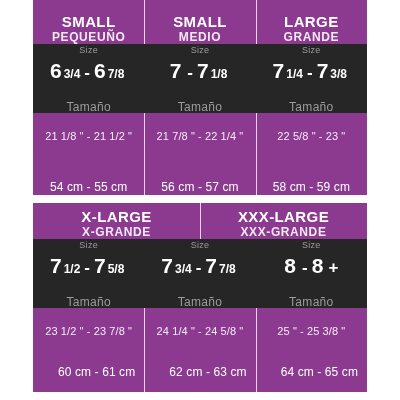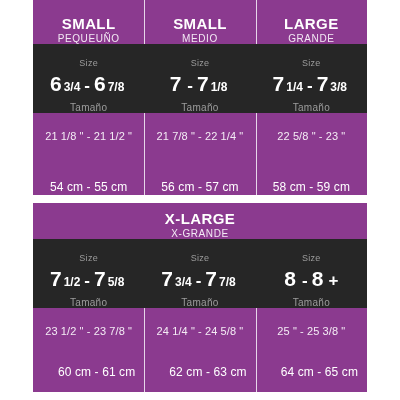--- a/index.html
+++ b/index.html
@@ -81,40 +81,40 @@
     color: #ffffff;
     font-size: 15px;
     font-weight: bold;
     letter-spacing: 0.4px;
     line-height: 1.05;
     margin-bottom: 2px;
   }
 
   .size-name-es {
     color: #f3e9f4;
-    font-size: 10px;
-    font-weight: normal;
+    font-size: 12px;
+    font-weight: bold;
     letter-spacing: 0.6px;
     line-height: 1.05;
   }
 
   .label-size {
     color: #9c9c9c;
     font-size: 9px;
     letter-spacing: 0.3px;
     line-height: 1;
     margin-bottom: 5px;
   }
 
   .label-tamano {
     color: #9c9c9c;
-    font-size: 10px;
+    font-size: 12px;
     letter-spacing: 0.3px;
     line-height: 1;
-    margin-top: 9px;
+    margin-top: 20px;
   }
 
   .size-value {
     color: #ffffff;
     line-height: 1;
     display: flex;
     align-items: baseline;
     justify-content: center;
     white-space: nowrap;
   }
@@ -240,20 +240,24 @@
 
   </div>
 
   <div class="size-table table-bottom">
 
     <div class="band band-header">
       <div class="cell">
         <div class="size-name">X-LARGE</div>
         <div class="size-name-es">X-GRANDE</div>
       </div>
+      <div class="cell">
+        <div class="size-name">XXX-LARGE</div>
+        <div class="size-name-es">XXX-GRANDE</div>
+      </div>
     </div>
 
     <div class="band band-size">
       <div class="cell">
         <div class="label-size">Size</div>
         <div class="size-value">
           <span class="whole">7</span>
             <span class="frac">1/2</span>
             <span class="dash">-</span>
             <span class="whole">7</span>

